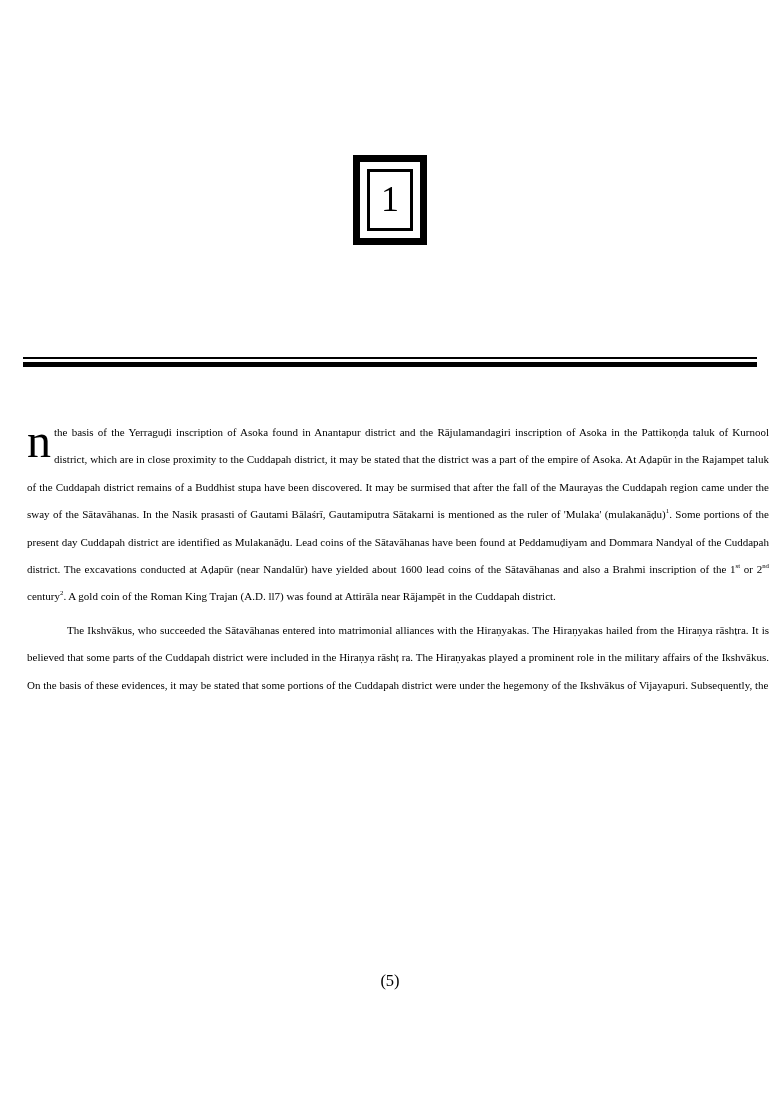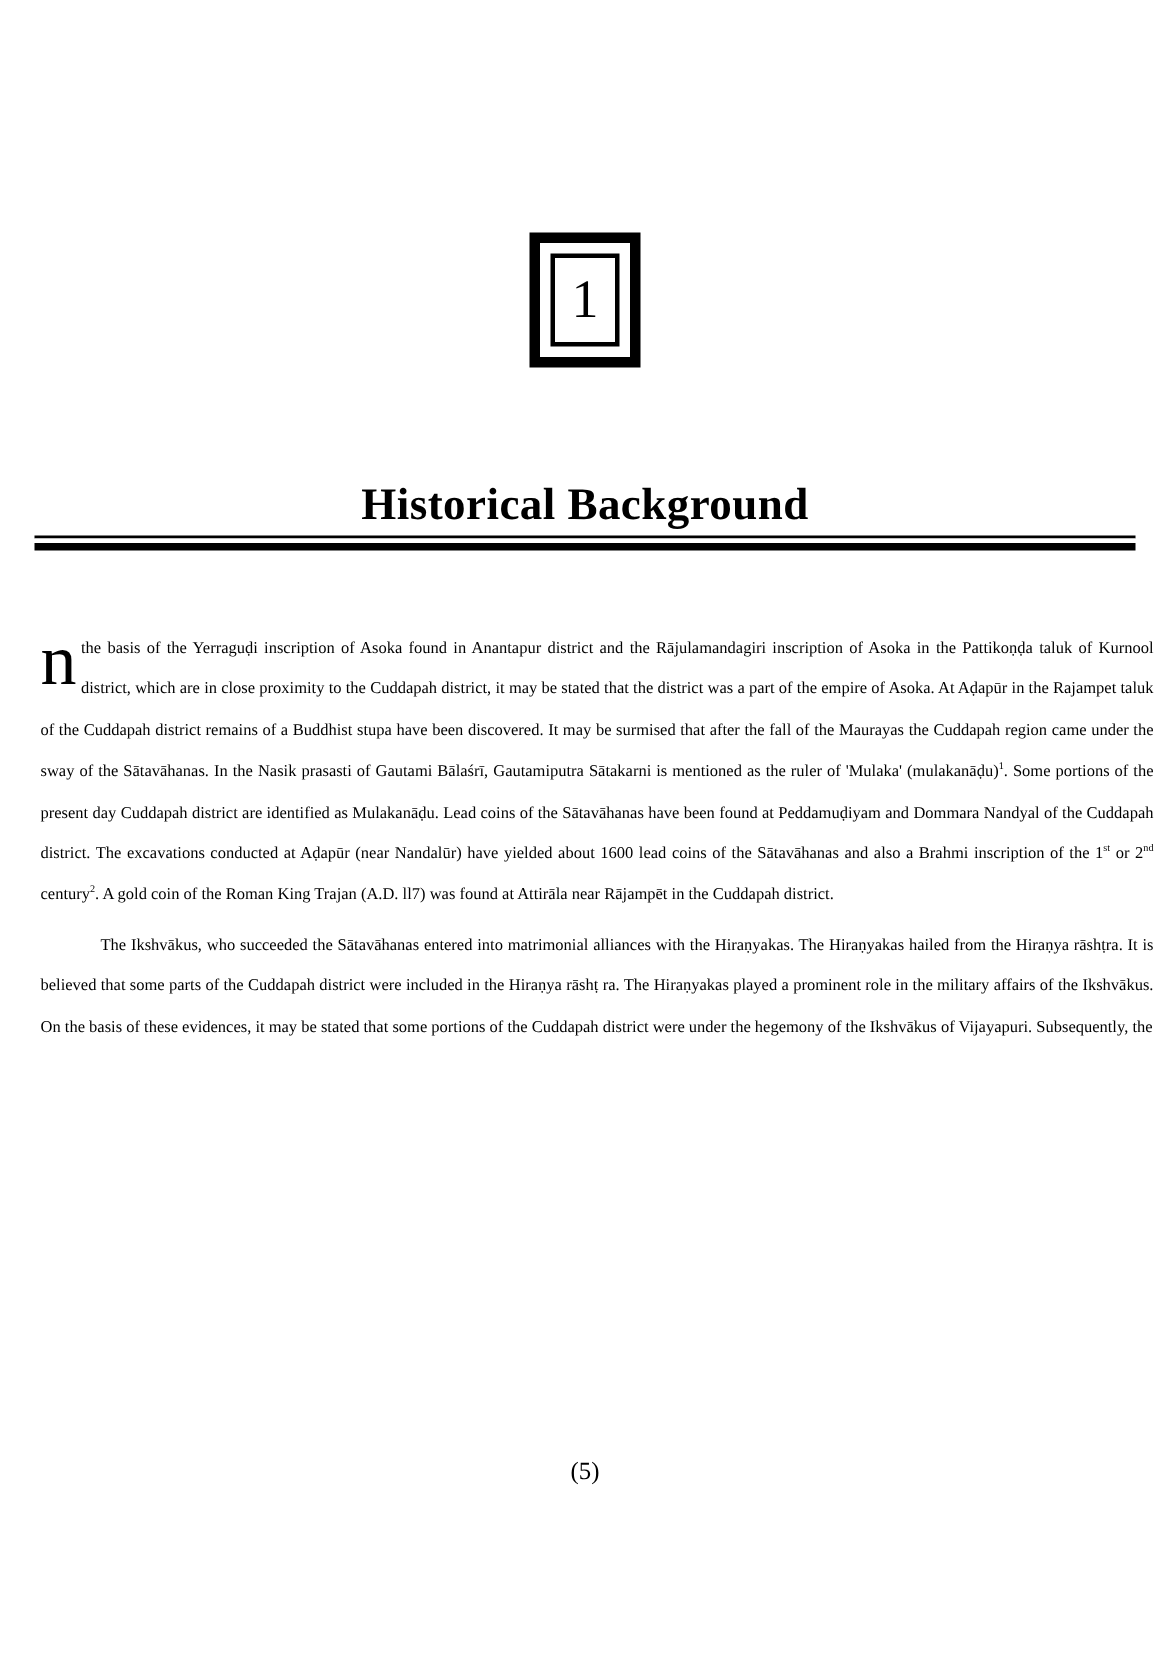--- a/index.html
+++ b/index.html
@@ -145,21 +145,20 @@
 <div class="page">
 
   <div class="chapter-badge-wrap">
     <div class="chapter-badge-outer">
       <div class="chapter-badge-inner">
         <span class="chapter-number">1</span>
       </div>
     </div>
   </div>
 
-  <h1 class="chapter-title">Historical Background</h1>
 
   <div class="title-rule">
     <div class="rule-thin"></div>
     <div class="rule-gap"></div>
     <div class="rule-thick"></div>
   </div>
 
   <div class="body-block">
 
     <p class="para first"><span>n the basis of the Yerraguḍi inscription of Asoka found in Anantapur district and the Rājulamandagiri inscription of Asoka in the Pattikoṇḍa taluk of Kurnool district, which are in close proximity to the Cuddapah district, it may be stated that the district was a part of the empire of Asoka. At Aḍapūr in the Rajampet taluk of the Cuddapah district remains of a Buddhist stupa have been discovered. It may be surmised that after the fall of the Maurayas the Cuddapah region came under the sway of the Sātavāhanas. In the Nasik prasasti of Gautami Bālaśrī, Gautamiputra Sātakarni is mentioned as the ruler of 'Mulaka' (mulakanāḍu)</span><sup>1</sup><span>. Some portions of the present day Cuddapah district are identified as Mulakanāḍu. Lead coins of the Sātavāhanas have been found at Peddamuḍiyam and Dommara Nandyal of the Cuddapah district. The excavations conducted at Aḍapūr (near Nandalūr) have yielded about 1600 lead coins of the Sātavāhanas and also a Brahmi inscription of the 1</span><sup>st</sup><span> or 2</span><sup>nd</sup><span> century</span><sup>2</sup><span>. A gold coin of the Roman King Trajan (A.D. ll7) was found at Attirāla near Rājampēt in the Cuddapah district.</span></p>

